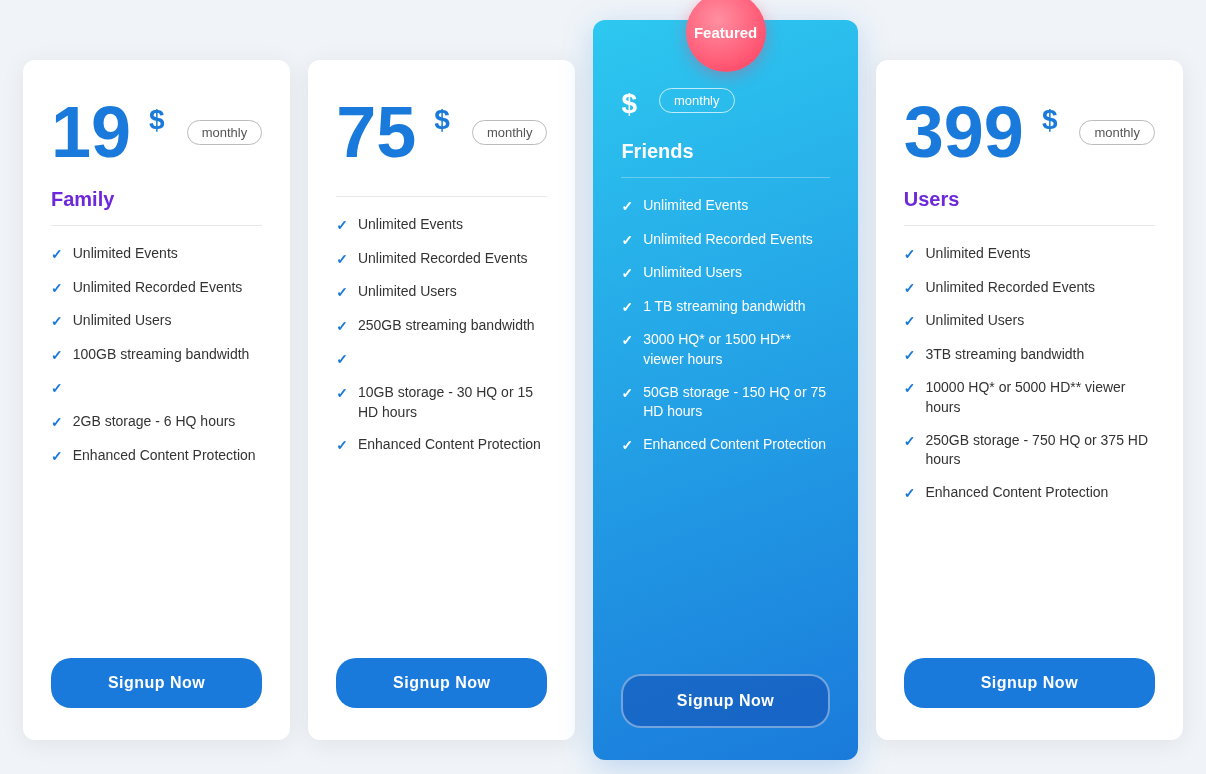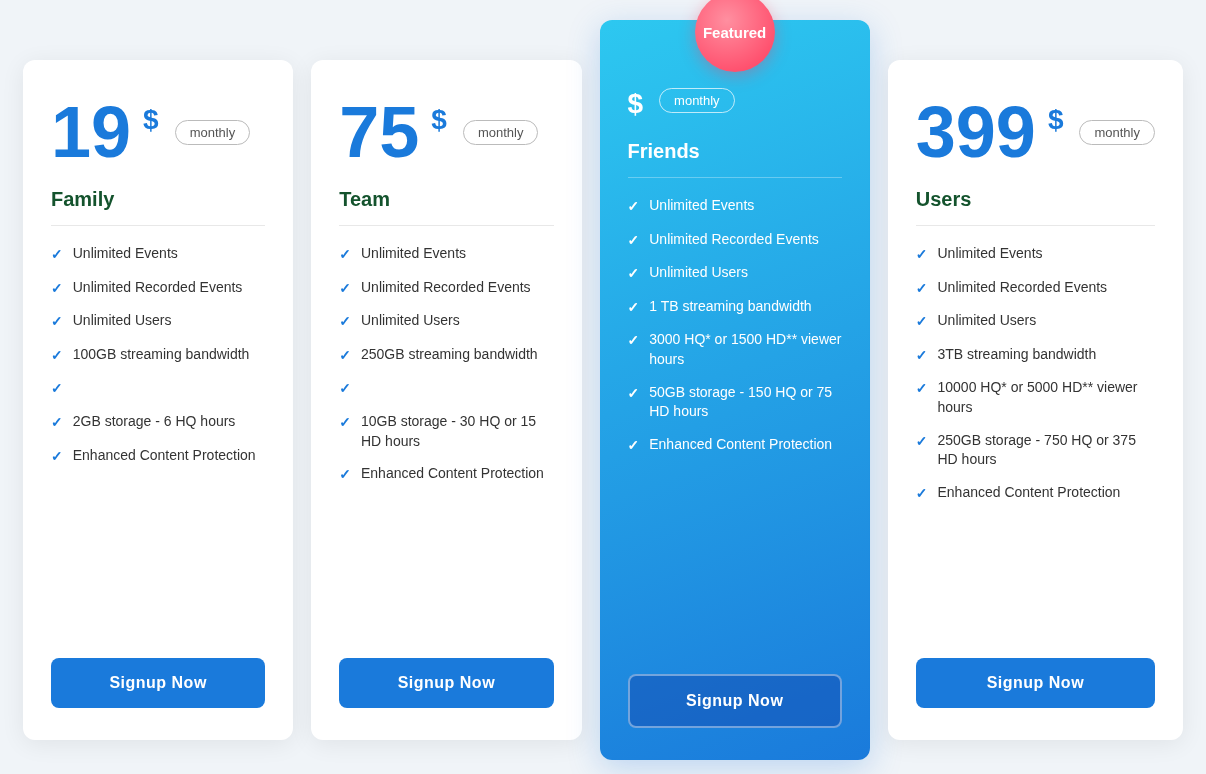--- a/index.html
+++ b/index.html
@@ -58,21 +58,21 @@
       display: flex;
       align-items: center;
       justify-content: center;
       text-align: center;
       box-shadow: 0 4px 16px rgba(255,60,90,0.35);
     }
 
     .price-row {
       display: flex;
       align-items: flex-start;
-      gap: 12px;
+      gap: 18px;
       margin-bottom: 20px;
     }
 
     .price-number {
       font-size: 72px;
       font-weight: 700;
       color: #1a7adb;
       line-height: 1;
     }
 
@@ -105,21 +105,21 @@
 
     .pricing-card.featured .monthly-badge {
       border-color: rgba(255,255,255,0.7);
       color: #fff;
       background: transparent;
     }
 
     .plan-name {
       font-size: 20px;
       font-weight: 700;
-      color: #14532d;
+      color: #6d28d9;
       margin-bottom: 6px;
     }
 
     .pricing-card.featured .plan-name {
       color: #fff;
     }
 
     .divider {
       border: none;
       border-top: 1.5px solid #e8e8e8;
@@ -164,21 +164,21 @@
 
     .signup-btn {
       display: block;
       width: 100%;
       padding: 16px 0;
       background: #1a7adb;
       color: #fff;
       font-size: 16px;
       font-weight: 700;
       border: none;
-      border-radius: 8px;
+      border-radius: 20px;
       cursor: pointer;
       text-align: center;
       letter-spacing: 0.5px;
       margin-top: auto;
       transition: background 0.2s;
     }
 
     .pricing-card.featured .signup-btn {
       background: rgba(20, 80, 180, 0.55);
       border: 2px solid rgba(255,255,255,0.4);
@@ -236,21 +236,20 @@
       </ul>
       <button class="signup-btn">Signup Now</button>
     </div>
     <div class="pricing-card">
 
       <div class="price-row">
         <span class="price-number">75</span>
         <span class="price-sup">$</span>
         <span class="monthly-badge">monthly</span>
       </div>
-      <div class="plan-name">Team</div>
       <hr class="divider">
       <ul class="features-list">
 
       <li>
         <span class="check-icon">✓</span>
         <span>Unlimited Events</span>
       </li>
 
       <li>
         <span class="check-icon">✓</span>

